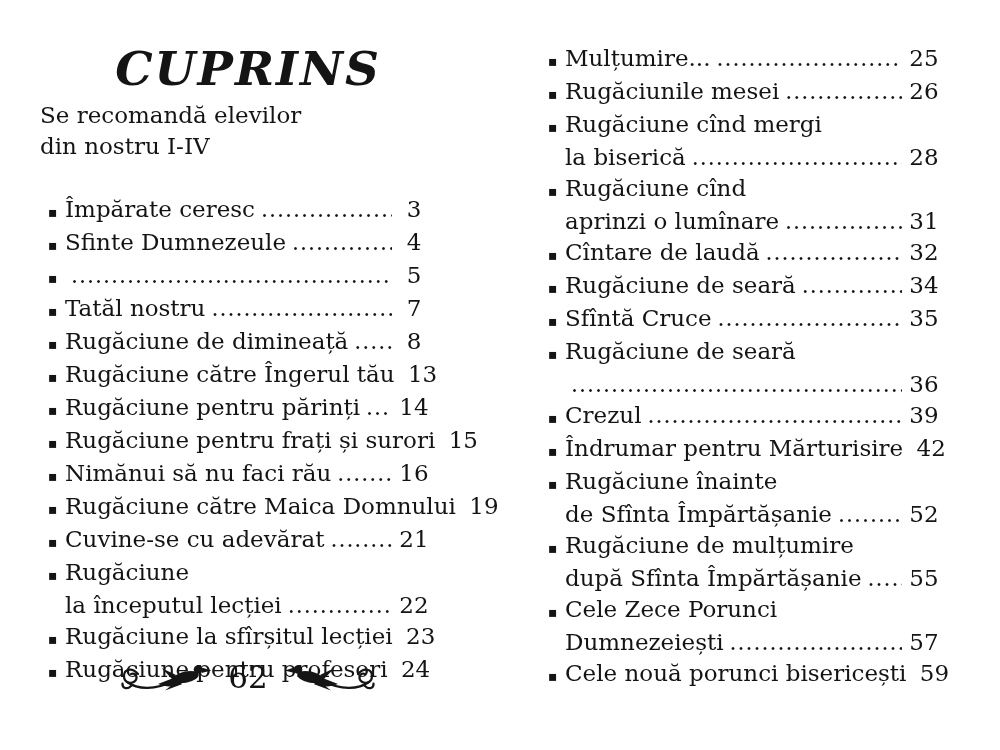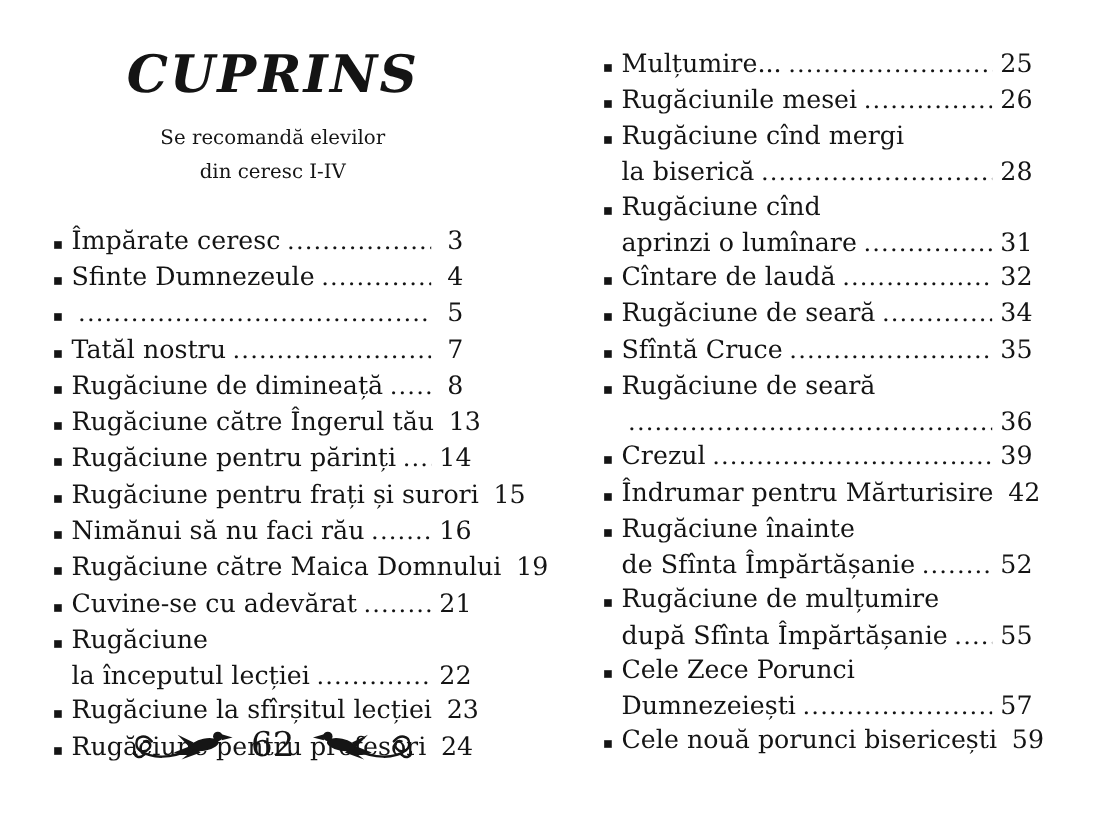--- a/index.html
+++ b/index.html
@@ -11,21 +11,21 @@
   .page{position:absolute;top:0;height:667px;}
   #left-page{left:40px;width:416px;}
   #right-page{left:540px;width:416px;}
 
   .toc-title{
     text-align:center;margin:44px 0 0 0;
     font-size:47px;font-style:italic;font-weight:bold;letter-spacing:2px;
     line-height:1.05;
   }
   .toc-subtitle{
-    text-align:center;font-size:18px;line-height:31px;margin-top:17px;
+    font-size:23px;line-height:31px;margin-top:7px;
   }
 
   .entries{margin-top:32px;padding:0 24px 0 8px;}
   #right-page .entries{margin-top:43px;padding:0 14px 0 8px;}
 
   .toc-row{display:flex;align-items:baseline;font-size:23px;line-height:30px;}
   .bullet{flex:none;width:17px;font-size:14px;}
   .label{flex:none;white-space:nowrap;}
   .leader{flex:1 1 auto;min-width:0;overflow:hidden;white-space:nowrap;margin:0 4px 0 6px;}
   .leader::before{
@@ -64,21 +64,21 @@
         <path d="M57 21 L45 30.5 L62.5 24 Z"></path>
       </g>
     </symbol>
   </defs>
 </svg>
 
 <div class="page" id="left-page">
   <h1 class="toc-title">CUPRINS</h1>
   <div class="toc-subtitle">
     <div>Se recomandă elevilor</div>
-    <div>din ceresc I-IV</div>
+    <div>din nostru I-IV</div>
   </div>
   <div class="entries">
       <div class="toc-row">
         <span class="bullet">▪</span>
         <span class="label">Împărate ceresc</span>
         <span class="leader"></span>
         <span class="pagenum">3</span>
       </div>
       <div class="toc-row">
         <span class="bullet">▪</span>

